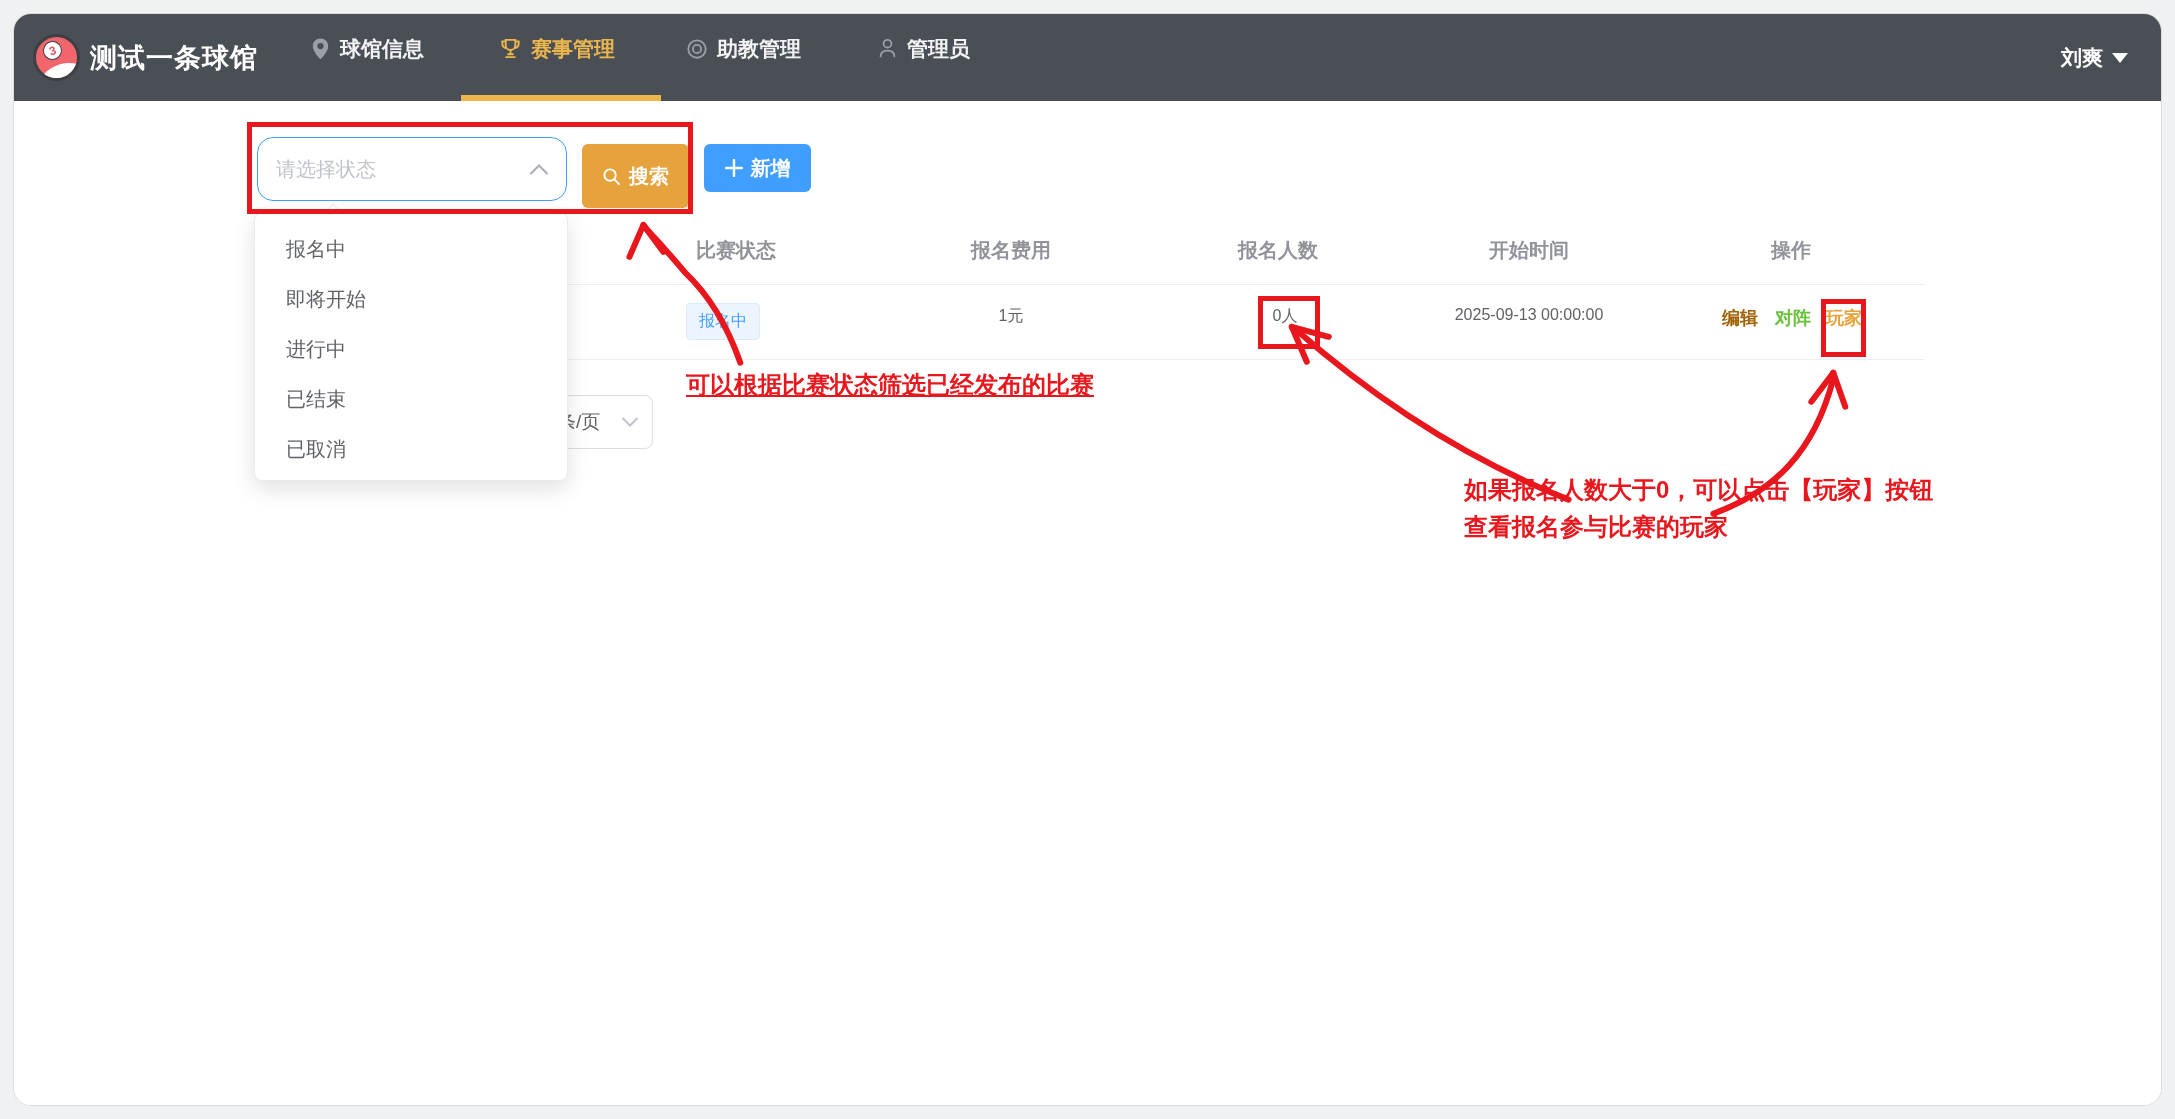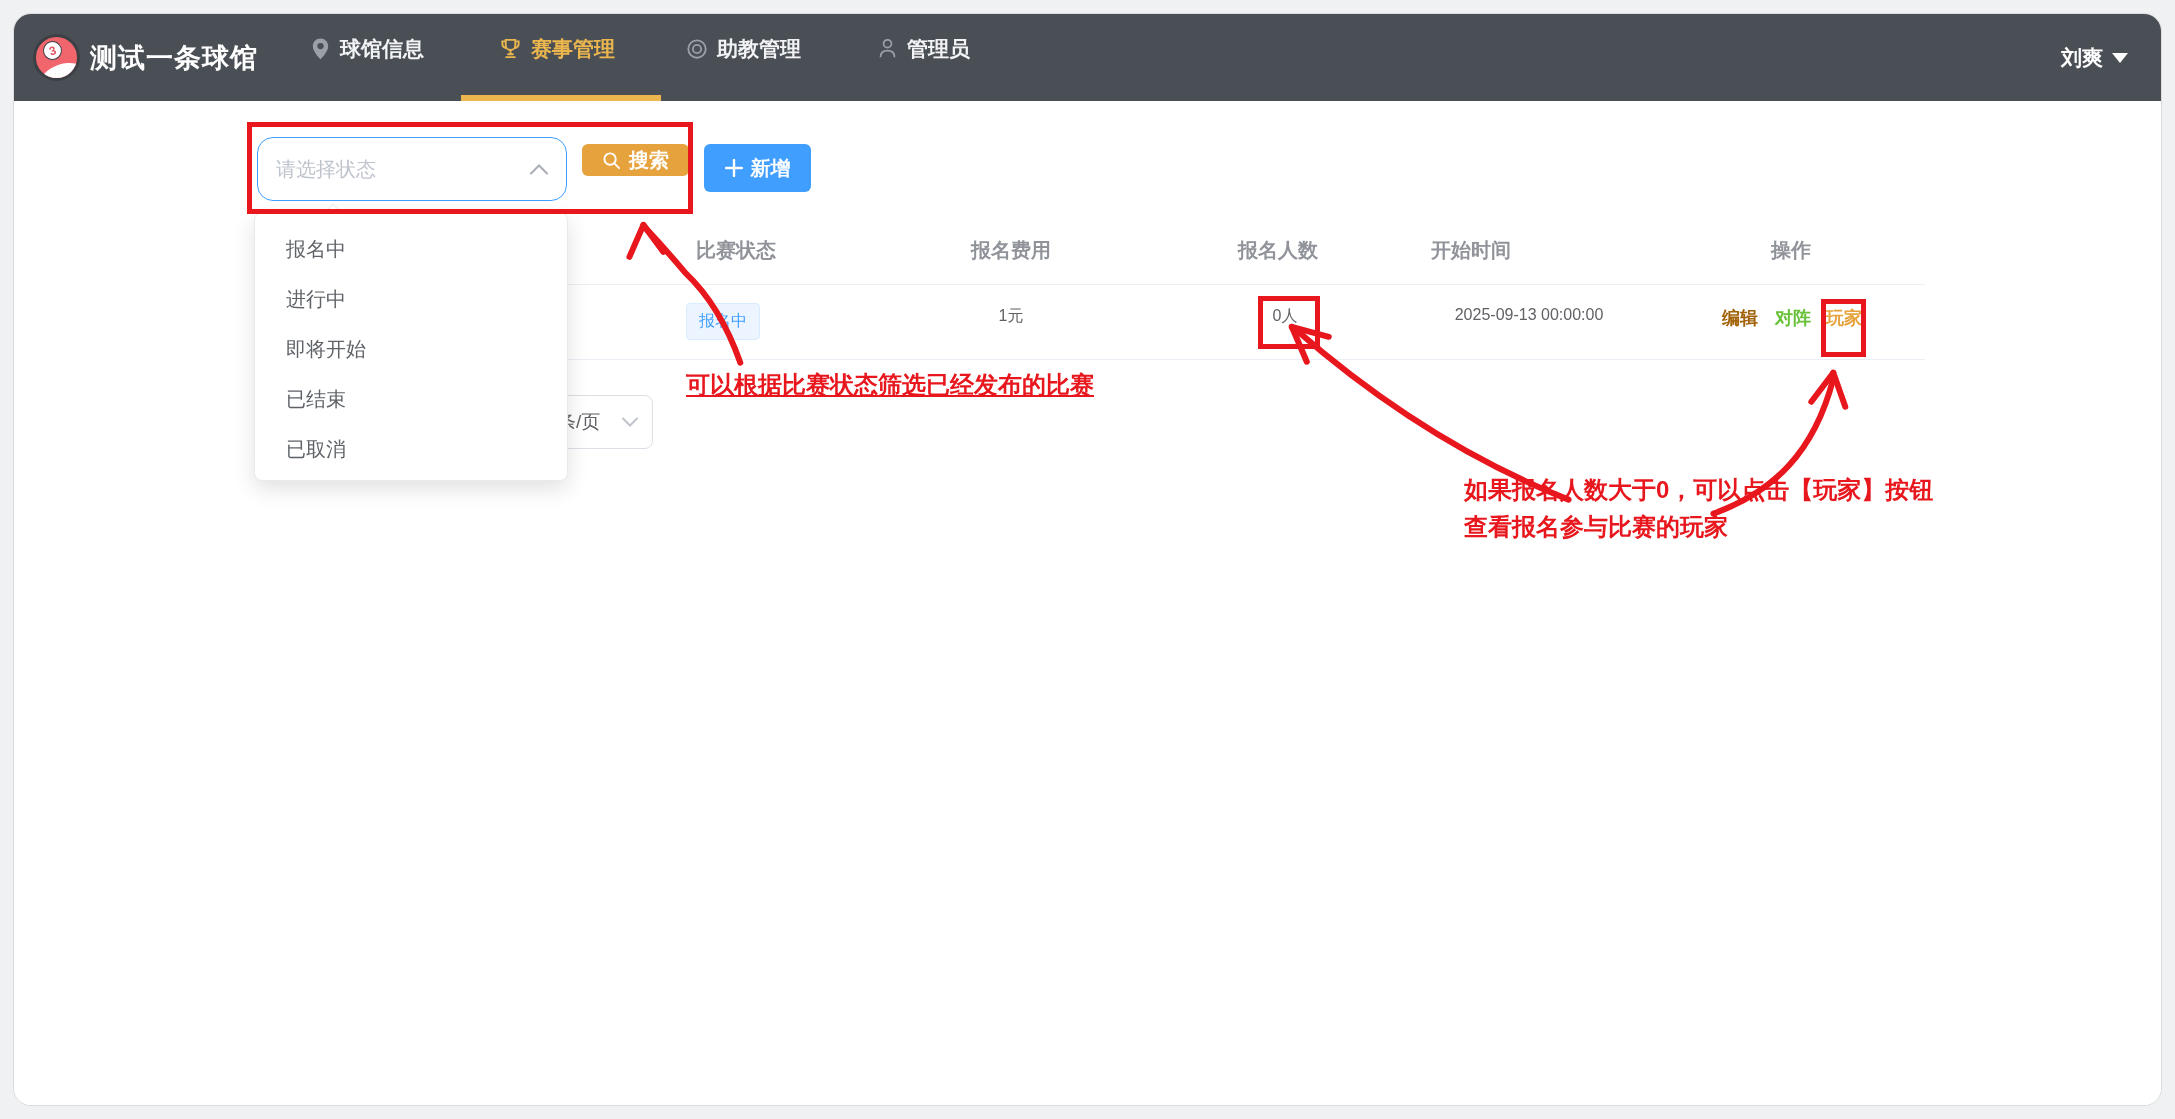--- a/index.html
+++ b/index.html
@@ -55,21 +55,21 @@
   
   .status-select {
     left:243px; top:36px; width:310px; height:64px; border:1px solid #409eff; border-radius:16px;
     background:#fff; display:flex; align-items:center; padding:0 18px; cursor:pointer;
   }
   .status-placeholder { color:#bfc4cc; font-size:20px; flex:1; }
   .btn {
     display:flex; align-items:center; justify-content:center; gap:8px; color:#ffffff;
     font-size:20px; font-weight:bold; border-radius:6px; cursor:pointer; border:none;
   }
-  .btn-search { left:568px; top:43px; width:107px; height:32px; background:#e6a23c;align-items:center; }
+  .btn-search { left:568px; top:43px; width:107px; height:64px; background:#e6a23c;align-items:center; }
   .btn-add   { left:690px; top:43px; width:107px; height:48px; background:#409eff; }
   
   .thead-cell {
     top:136px; transform:translateX(-50%); color:#909399; font-size:20px; font-weight:bold;
     white-space:nowrap;
   }
   .hline { height:1px; background:#ebeef5; left:243px; width:1668px; }
   .tcell {
     top:205px; transform:translateX(-50%); color:#606266; font-size:16px; white-space:nowrap;
   }
@@ -166,21 +166,21 @@
         <span>刘爽</span>
         <span class="user-caret"></span>
       </div>
     </header>
 
     <div class="content">
 
       <div class="abs thead-cell" style="left:722px;">比赛状态</div>
       <div class="abs thead-cell" style="left:997px;">报名费用</div>
       <div class="abs thead-cell" style="left:1264px;">报名人数</div>
-      <div class="abs thead-cell" style="left:1457px;text-align:center;">开始时间</div>
+      <div class="abs thead-cell" style="left:1515px;text-align:center;">开始时间</div>
       <div class="abs thead-cell" style="left:1777px;">操作</div>
       <div class="abs hline" style="top:183px;"></div>
 
       <div class="abs badge" style="left:709px;">报名中</div>
       <div class="abs tcell" style="left:997px;">1元</div>
       <div class="abs tcell" style="left:1271px;">0人</div>
       <div class="abs tcell" style="left:1515px;">2025-09-13 00:00:00</div>
       <div class="abs tcell action" style="left:1726px; color:#a16207;">编辑</div>
       <div class="abs tcell action" style="left:1779px; color:#67c23a;">对阵</div>
       <div class="abs tcell action" style="left:1830px; color:#e6a23c;">玩家</div>
@@ -220,22 +220,22 @@
               <line x1="9" y1="1" x2="9" y2="17"></line>
               <line x1="1" y1="9" x2="17" y2="9"></line>
             </svg>
         </span>
         <span>新增</span>
       </div>
 
       <div class="abs dropdown">
         <div class="dropdown-caret"></div>
         <div class="option">报名中</div>
+        <div class="option">即将开始</div>
         <div class="option">进行中</div>
-        <div class="option">即将开始</div>
         <div class="option">已结束</div>
         <div class="option">已取消</div>
       </div>
 
       <div class="abs red-box" style="left:233px; top:21px; width:446px; height:92px;"></div>
       <div class="abs red-box" style="left:1244px; top:195px; width:62px; height:53px;"></div>
       <div class="abs red-box" style="left:1807px; top:198px; width:45px; height:58px;"></div>
 
       <svg class="arrows" viewBox="0 0 2149 1006">
         <g stroke="#e8171d" stroke-width="6" fill="none" stroke-linecap="round" stroke-linejoin="round">

